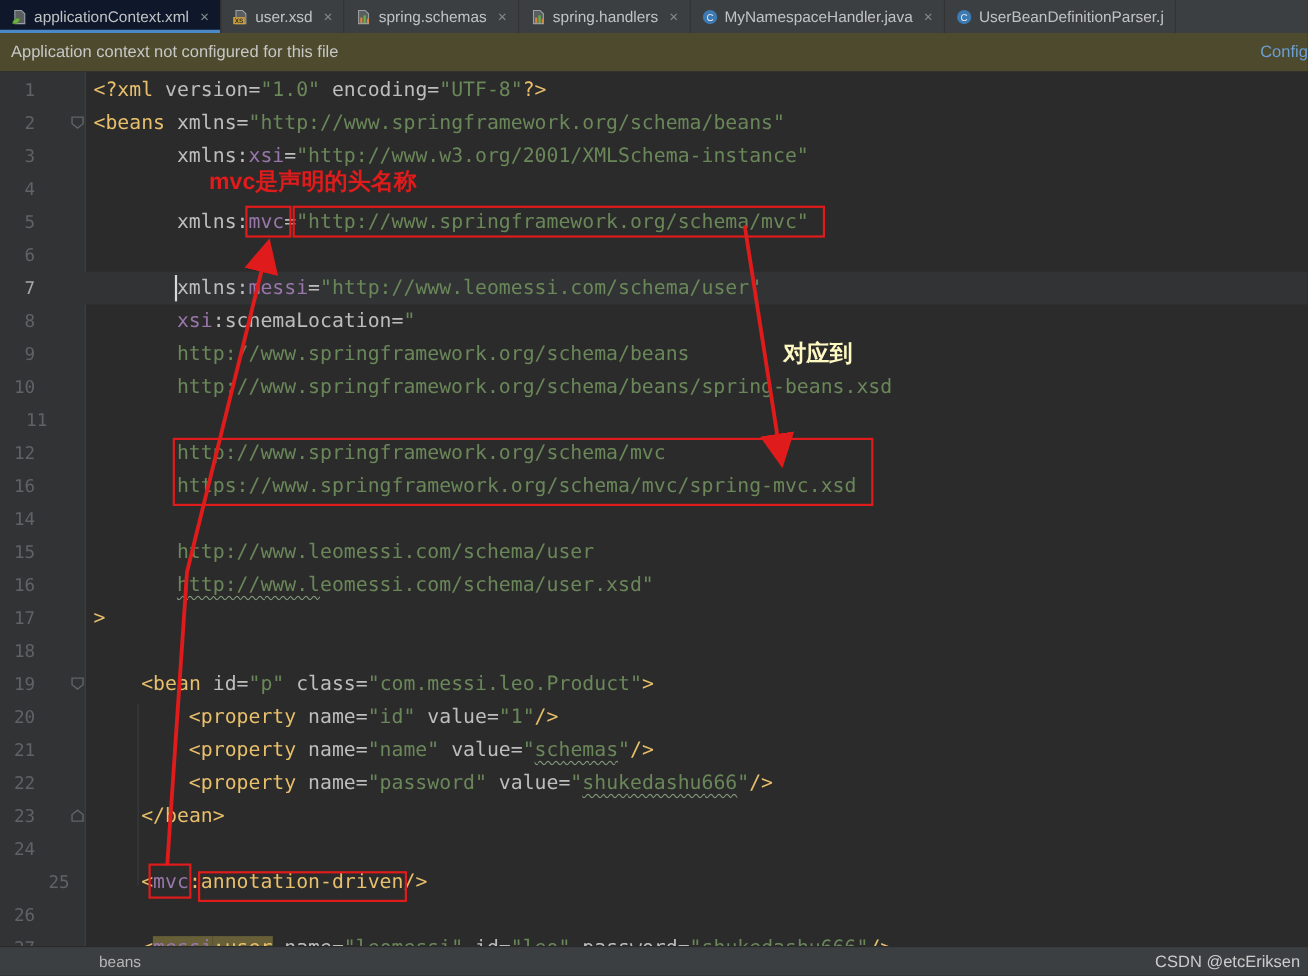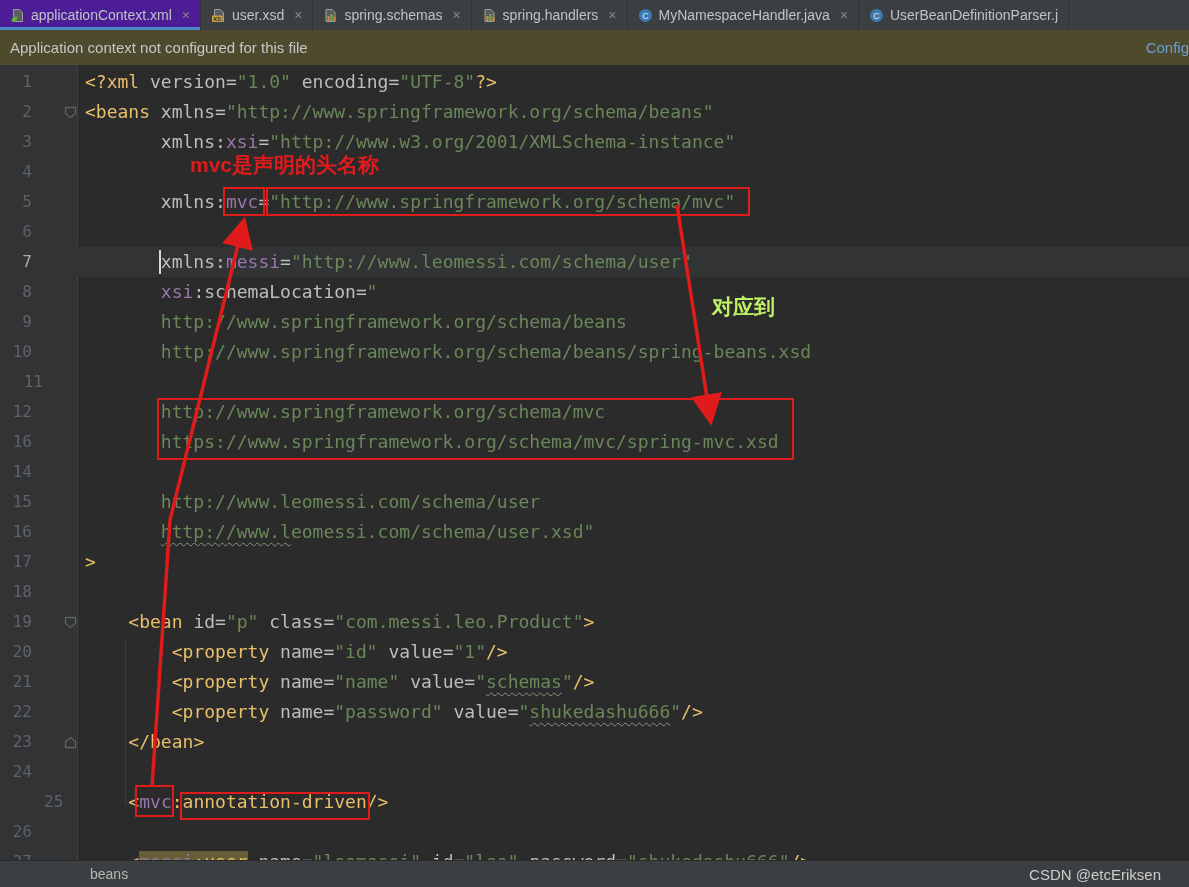--- a/index.html
+++ b/index.html
@@ -6,21 +6,21 @@
   html,body { width:1189px; height:887px; overflow:hidden; background:#2b2b2b;
               font-family:"Liberation Sans", sans-serif; }
   #app { position:relative; width:1189px; height:887px; }
 
   
   .tabbar { position:absolute; top:0; left:0; width:1189px; height:30px;
             background:#3c3f41; display:flex; overflow:hidden; }
   .tab { display:flex; align-items:center; gap:6px; padding:0 10px; height:30px;
          border-right:1px solid #323232; color:#c0c3c6; font-size:14px; white-space:nowrap;
          cursor:pointer; flex:0 0 auto; }
-  .tab.active { background:#4c1d95; box-shadow:inset 0 -3px 0 #4A88C7; }
+  .tab.active { background:#0f172a; box-shadow:inset 0 -3px 0 #4A88C7; }
   .tab .close { color:#84898c; font-size:14px; margin-left:4px; line-height:1; }
   .tab .ticon { display:inline-flex; width:15px; height:15px; }
 
   
   .banner { position:absolute; top:30px; left:0; width:1189px; height:35px;
             background:#4d4a2d; color:#c7c7c7; font-size:15px;
             display:flex; align-items:center; justify-content:space-between;
             padding:0 2px 0 10px; }
   .banner .action { color:#6b9fd6; cursor:pointer; margin-right:-2px; }
 
@@ -50,21 +50,21 @@
   
   .abox { position:absolute; border:2px solid #e01b1b; z-index:4; }
   .albl { position:absolute; color:#e01b1b; font-weight:bold; font-size:21px; z-index:4;
           font-family:"Liberation Sans", sans-serif; white-space:nowrap; }
   #arrow-svg { position:absolute; left:0; top:0; width:1189px; height:795px; z-index:4; pointer-events:none; }
 
   
   .statusbar { position:absolute; top:860px; left:0; width:1189px; height:27px;
                background:#3c3f41; border-top:1px solid #2a2a2a; color:#b6b6b6; font-size:14px;
                display:flex; align-items:center; justify-content:space-between;
-               padding:0 28px 0 90px; }
+               padding:0 7px 0 90px; }
   .watermark { color:#cccccc; font-size:15px; }
 </style>
 </head>
 <body>
 
 <div id="app">
 
   <div class="tabbar">
       <div class="tab active">
         <span class="ticon">
@@ -207,21 +207,21 @@
           </svg></div>
       </div>
     <div class="caret"></div>
     <div id="anno-layer">
         <div class="abox" style="left: 223px; top: 122px; width: 42px; height: 29px; border-color: rgb(224, 27, 27);"></div>
         <div class="abox" style="left: 266px; top: 122px; width: 484px; height: 29px; border-color: rgb(224, 27, 27);"></div>
         <div class="abox" style="left: 157px; top: 333px; width: 637px; height: 62px; border-color: rgb(224, 27, 27);"></div>
         <div class="abox" style="left: 135px; top: 720px; width: 39px; height: 32px; border-color: rgb(224, 27, 27);"></div>
         <div class="abox" style="left: 180px; top: 727px; width: 190px; height: 28px; border-color: rgb(224, 27, 27);"></div>
         <div class="albl" style="left: 190px; top: 86px; color: rgb(224, 27, 27);">mvc是声明的头名称</div>
-        <div class="albl" style="left: 712px; top: 228px; color: #bef264; font-family: Liberation Serif, serif;">对应到</div>
+        <div class="albl" style="left: 712px; top: 242px; color: #fef9c3; font-family: Liberation Serif, serif;">对应到</div>
       </div>
     <svg id="arrow-svg">
       <defs>
         <marker id="arrh" markerWidth="9" markerHeight="9" refX="6.5" refY="4.5" orient="auto">
           <path d="M0,0 L9,4.5 L0,9 z" fill="#e01b1b"></path>
         </marker>
       </defs>
     <polyline points="152,722 170,455 243,160" fill="none" stroke="#e01b1b" stroke-width="3.5" marker-end="url(#arrh)"></polyline>
         <polyline points="677,140 710,352" fill="none" stroke="#e01b1b" stroke-width="3.5" marker-end="url(#arrh)"></polyline>
       </svg>

